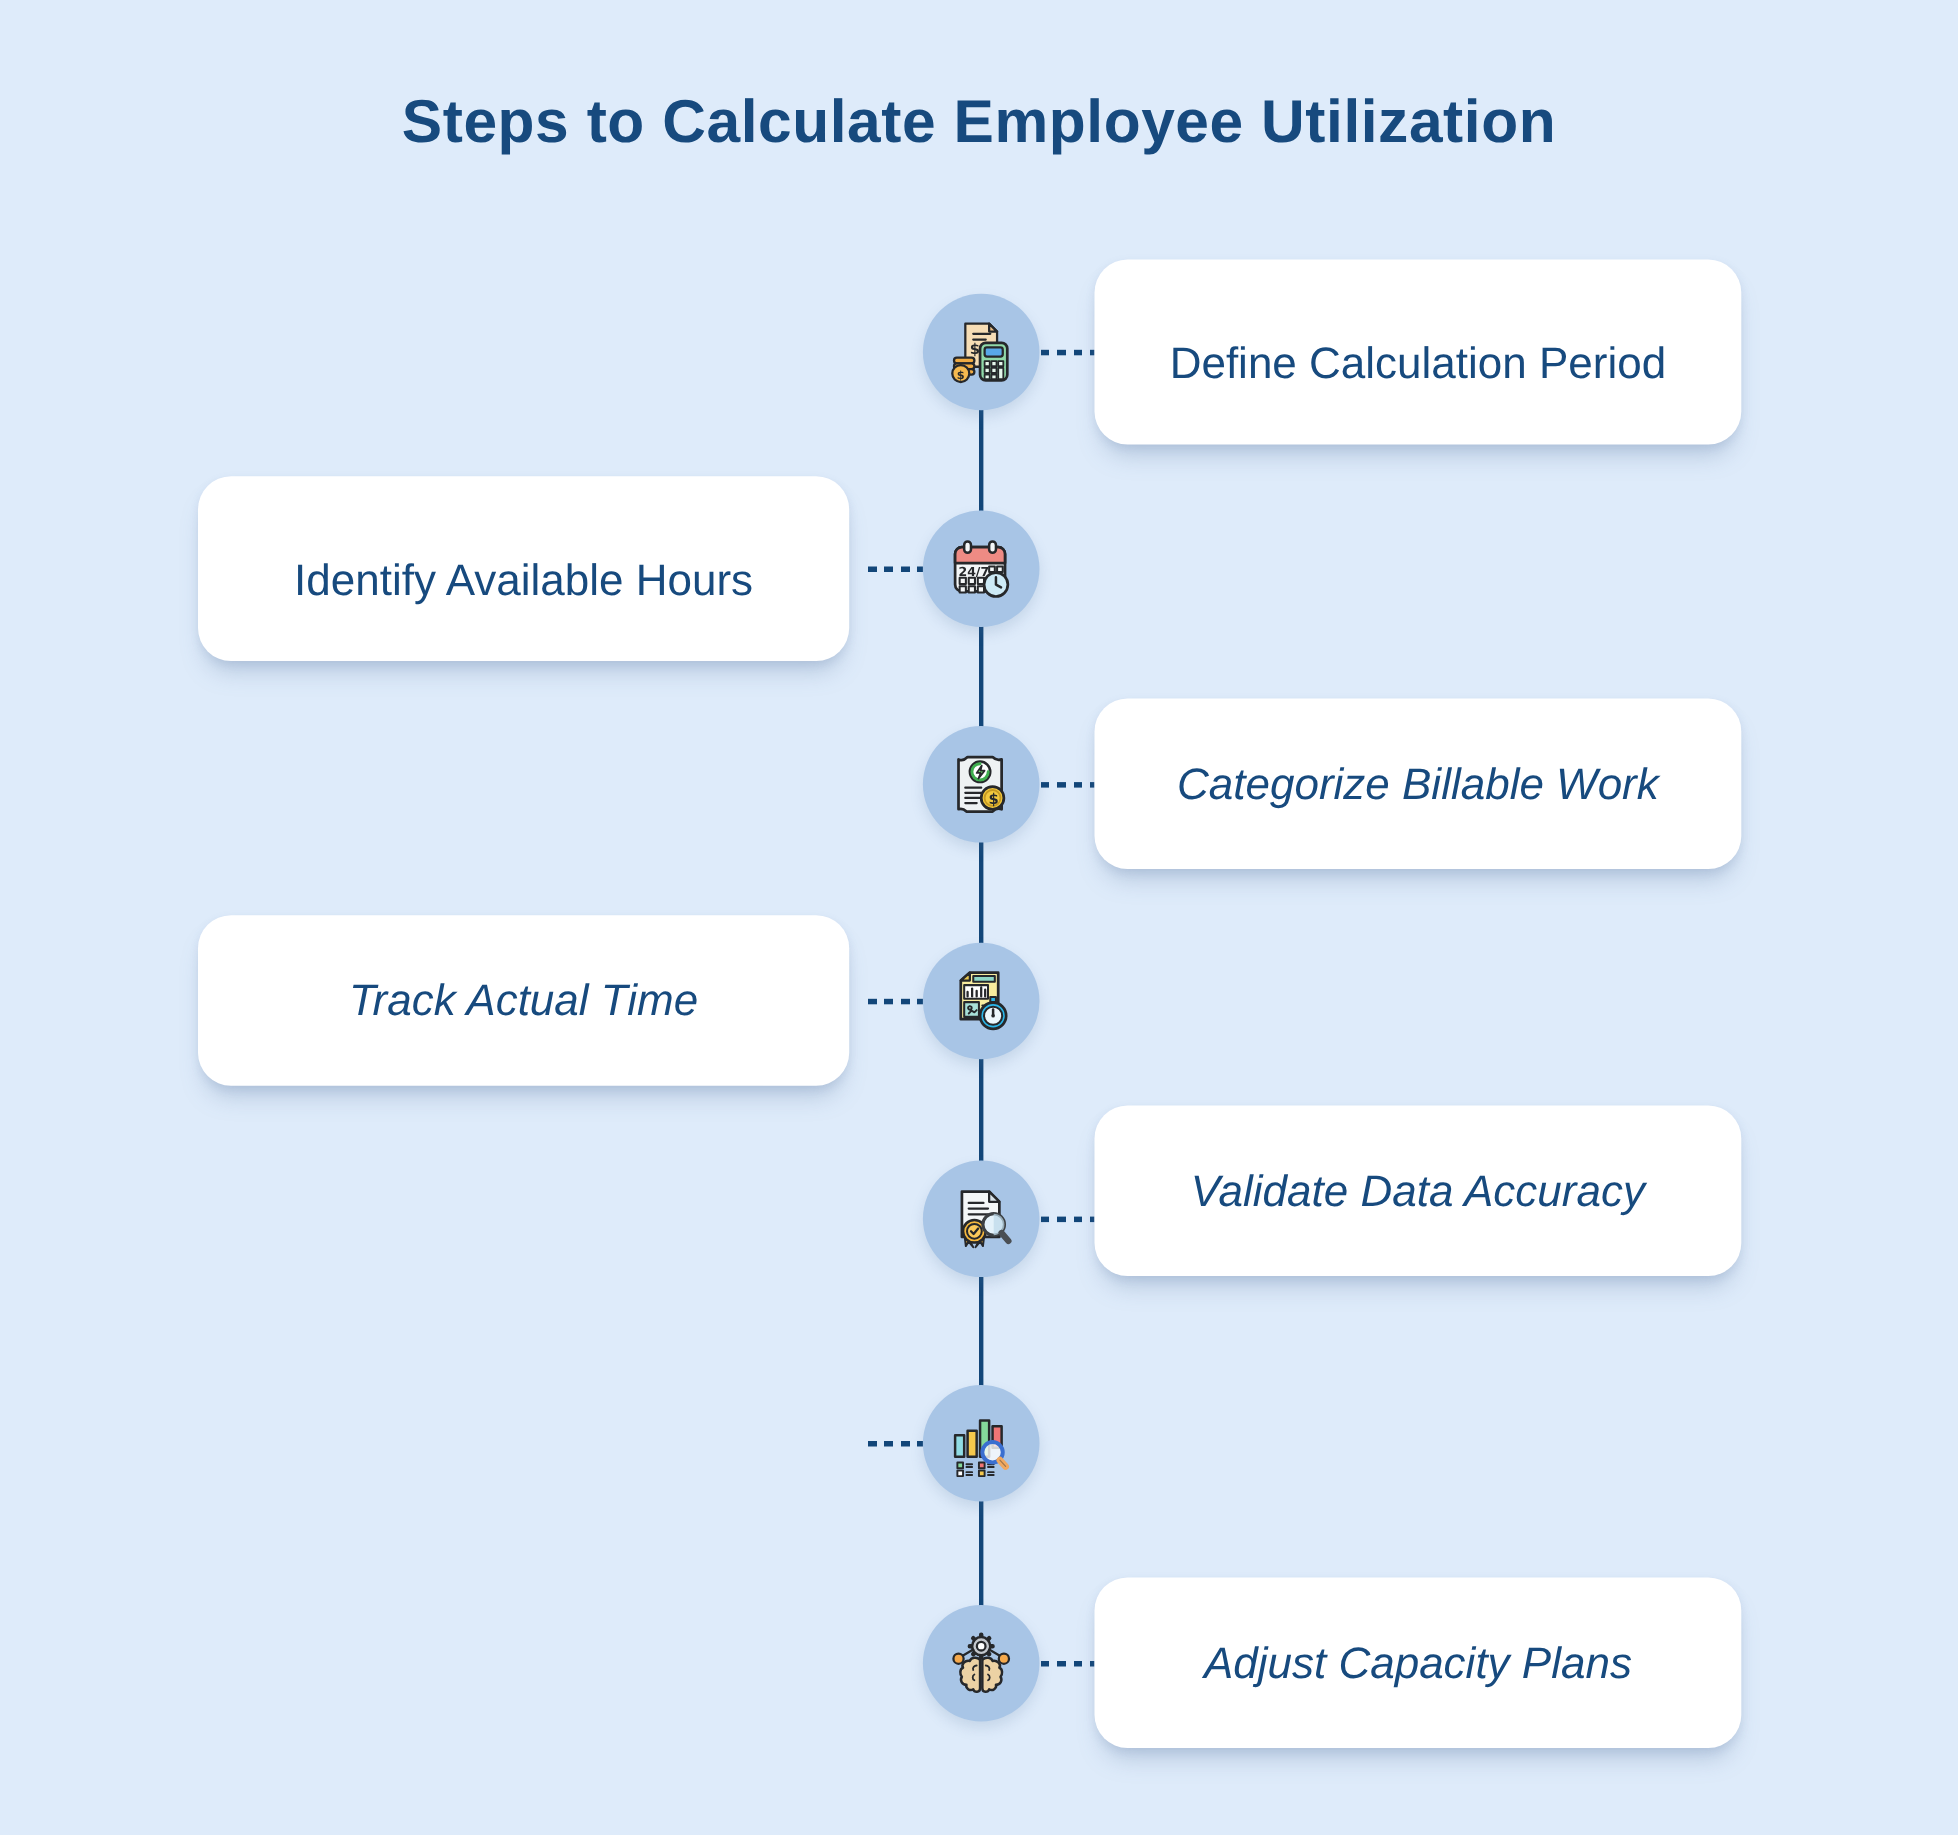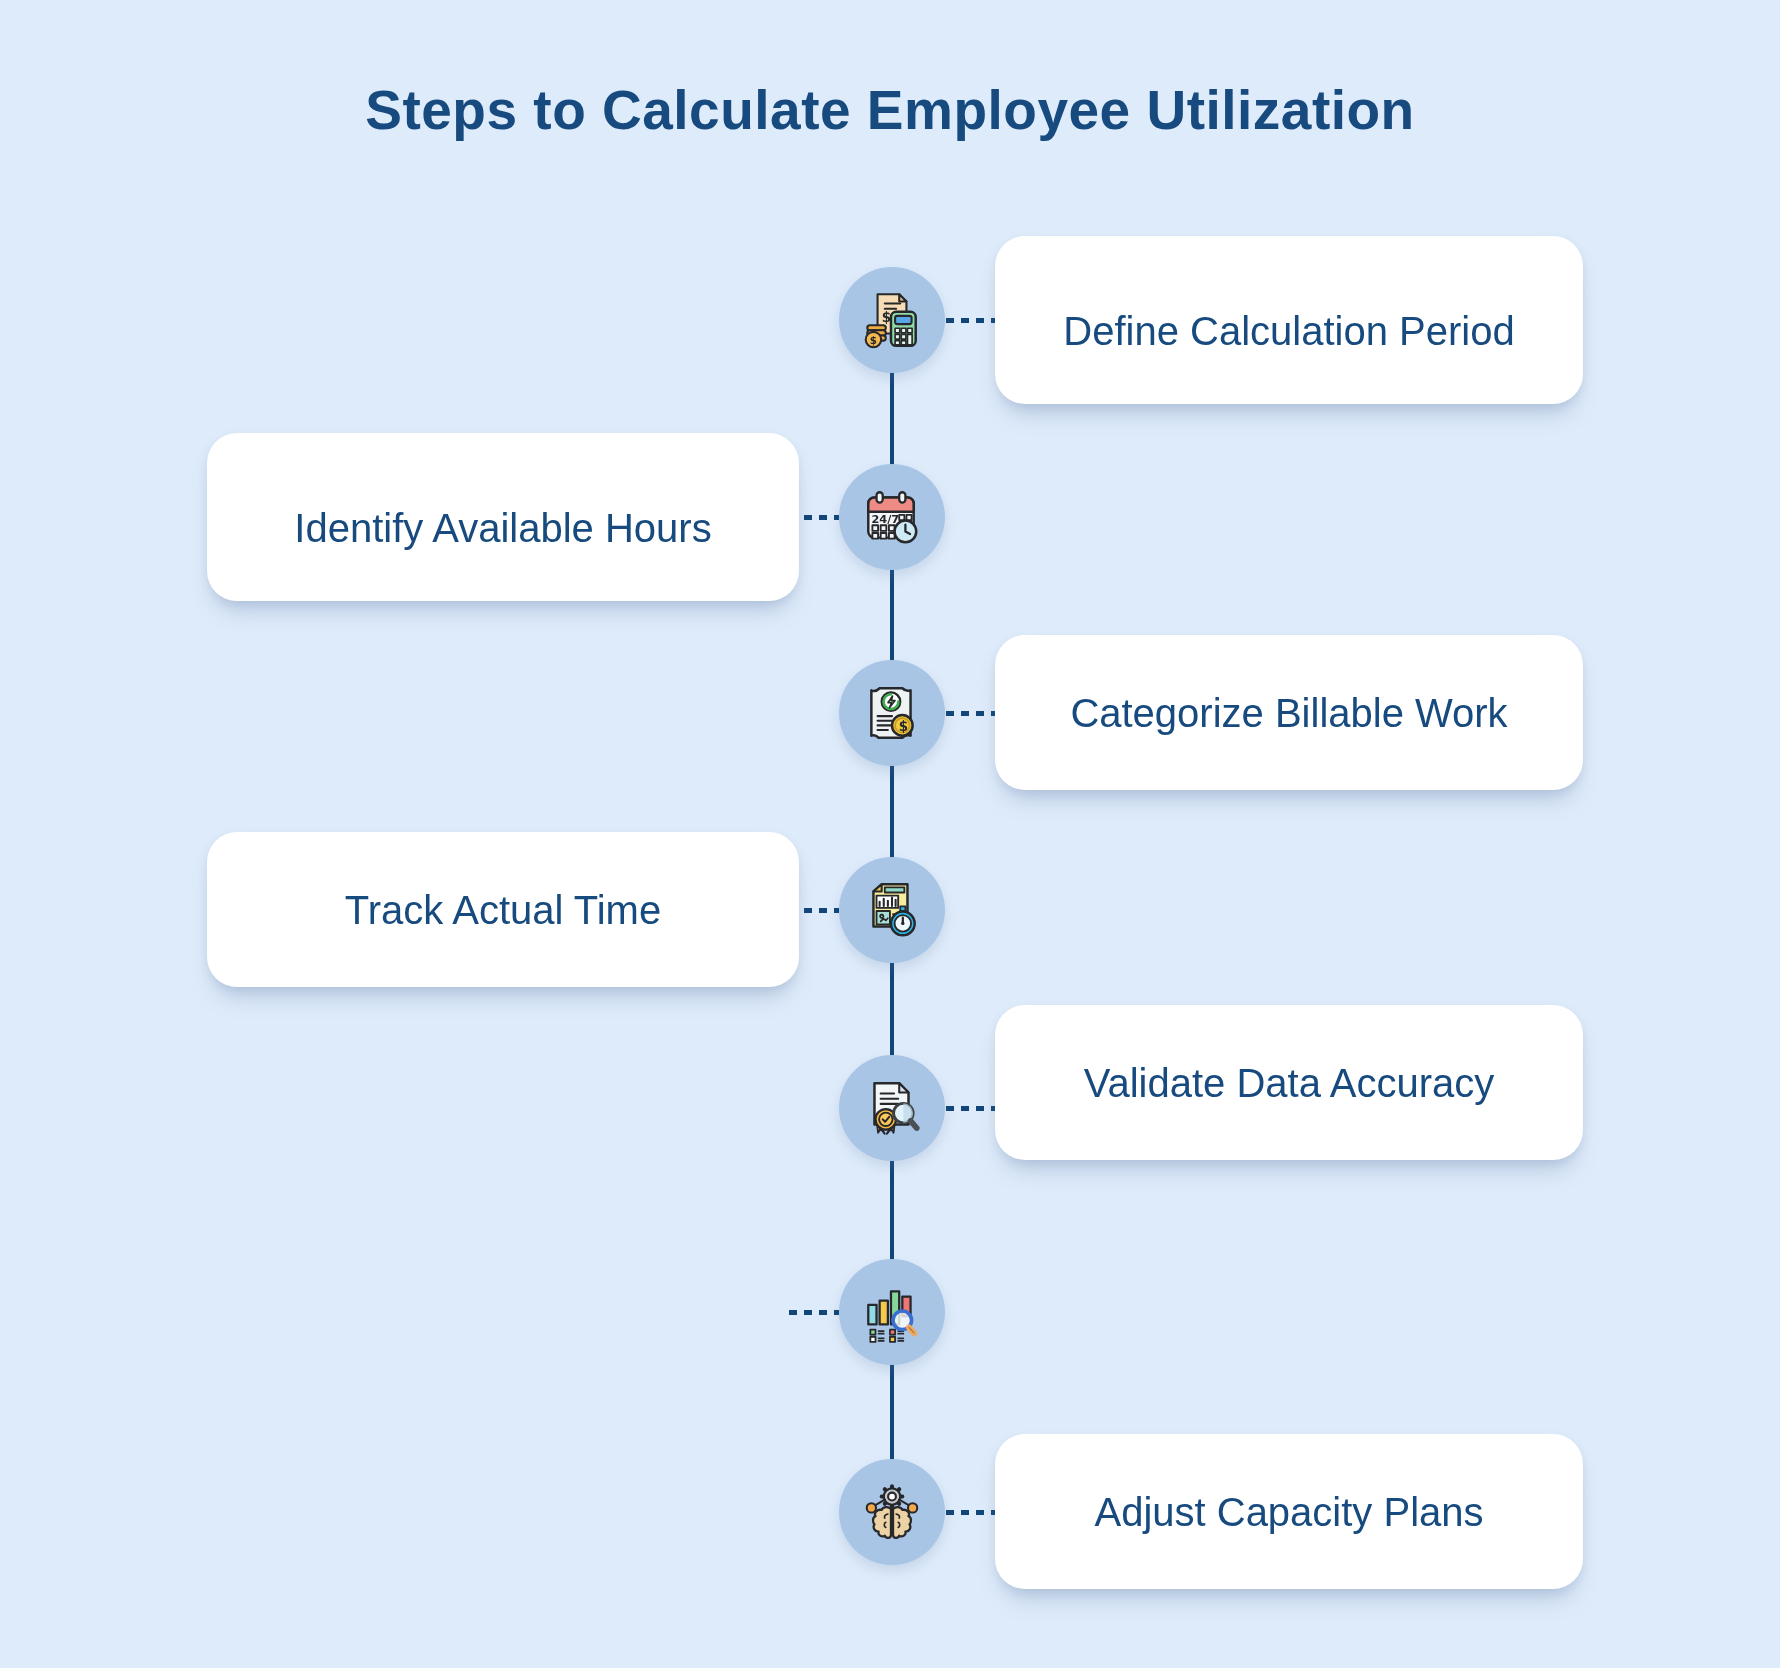--- a/index.html
+++ b/index.html
@@ -33,22 +33,22 @@
   }
   .connector.right{left:946px;width:49px;}
   .connector.left{left:789px;width:50px;}
   .card{
     position:absolute;background:var(--card,#ffffff);border-radius:30px;
     box-shadow:0 16px 22px -8px rgba(96,125,165,0.35), 0 3px 8px rgba(96,125,165,0.12);
     display:flex;align-items:center;justify-content:center;text-align:center;
     color:var(--navy,#174a7e);font-size:40px;font-weight:500;line-height:1.3;
   }
   .card.right{left:995px;width:588px;}
-  .card.left{left:207px;width:592px;}
-  .card.h1{height:155px;}
+  .card.left{left:180px;width:592px;}
+  .card.h1{height:155px;font-style:italic;}
   .card.h2{height:168px;}
   .card .lbl{display:block;padding:0 30px;}
   .card .lbl.narrow{max-width:470px;margin-top:21px;}
 </style>
 </head>
 <body>
 
 <div class="canvas">
 
   <h1 class="title">Steps to Calculate Employee Utilization</h1>

